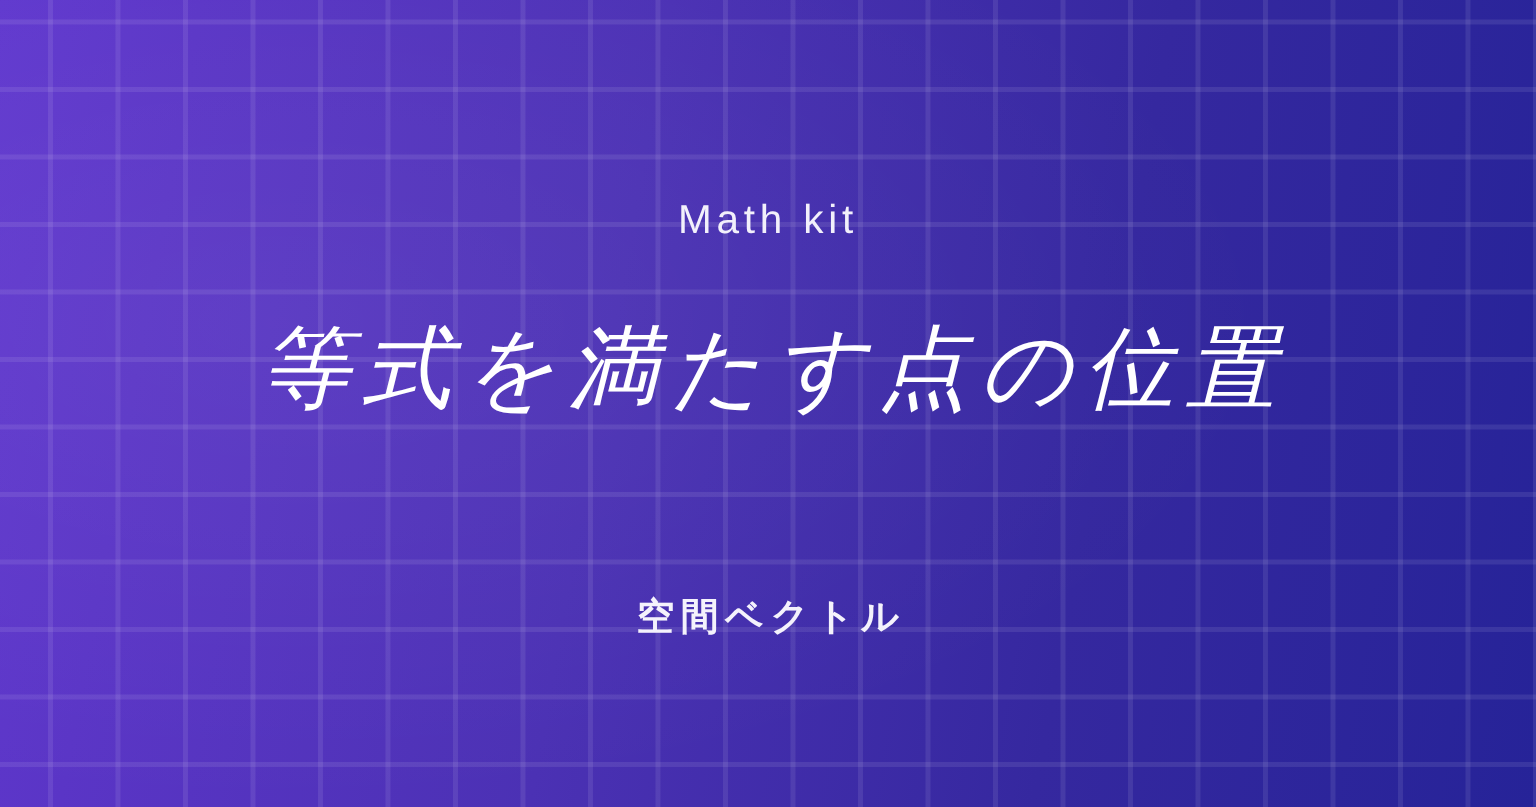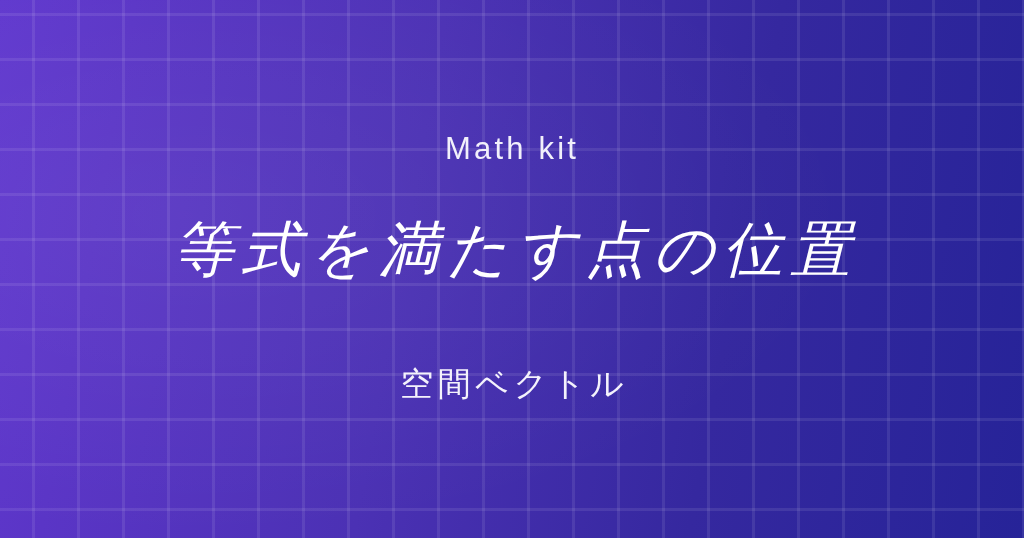--- a/index.html
+++ b/index.html
@@ -43,45 +43,45 @@
     display: flex;
     flex-direction: column;
     align-items: center;
     justify-content: flex-start;
     text-align: center;
     color: #ffffff;
   }
 
   #eyebrow {
     margin-top: 133px;
-    font-size: 31px;
+    font-size: 27px;
     line-height: 1;
     font-weight: 400;
     letter-spacing: 3.2px;
     color: #f2f0fb;
     white-space: nowrap;
   }
 
   #title {
     margin-top: 56px;
     font-size: 60px;
     line-height: 1;
     font-weight: 400;
     letter-spacing: 8px;
     text-indent: 8px;
     color: #ffffff;
     white-space: nowrap;
     font-style: italic;
   }
 
   #subtitle {
-    margin-top: 47px;
-    font-size: 33px;
+    margin-top: 83px;
+    font-size: 25px;
     line-height: 1;
-    font-weight: 400;
+    font-weight: 700;
     letter-spacing: 4.5px;
     text-indent: 4.5px;
     color: #f4f2fc;
     white-space: nowrap;
   }
 </style>
 </head>
 <body>
 
 <div id="card">

